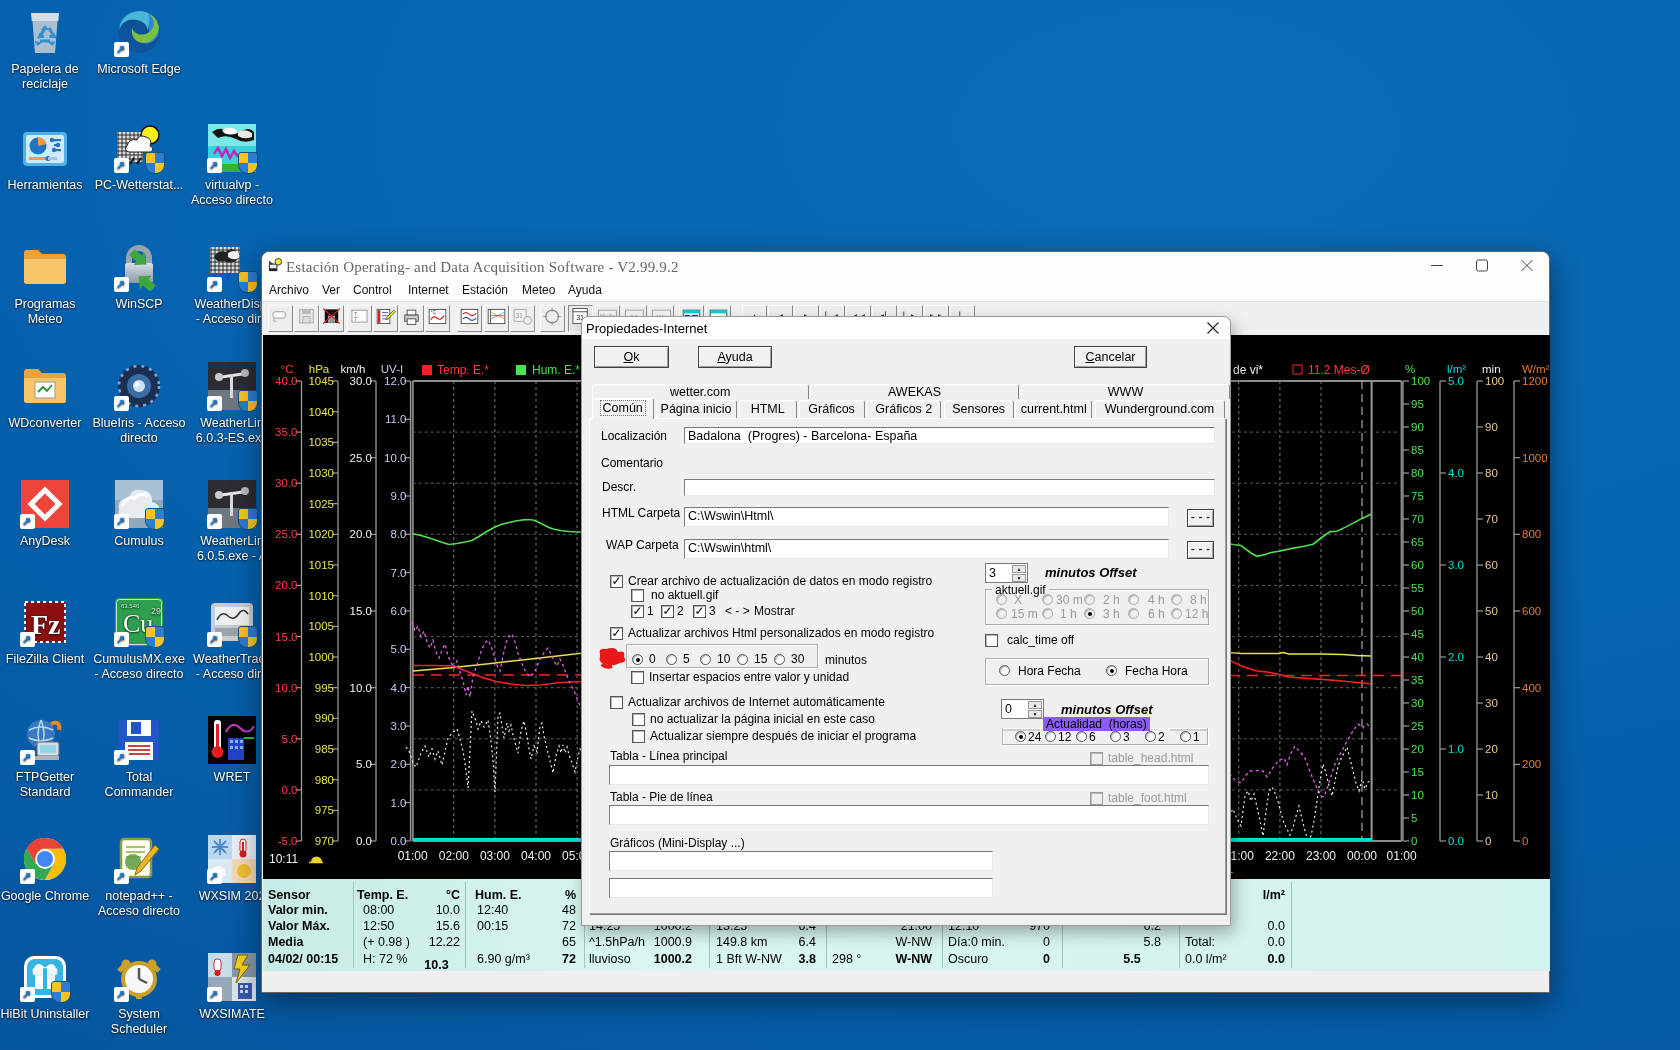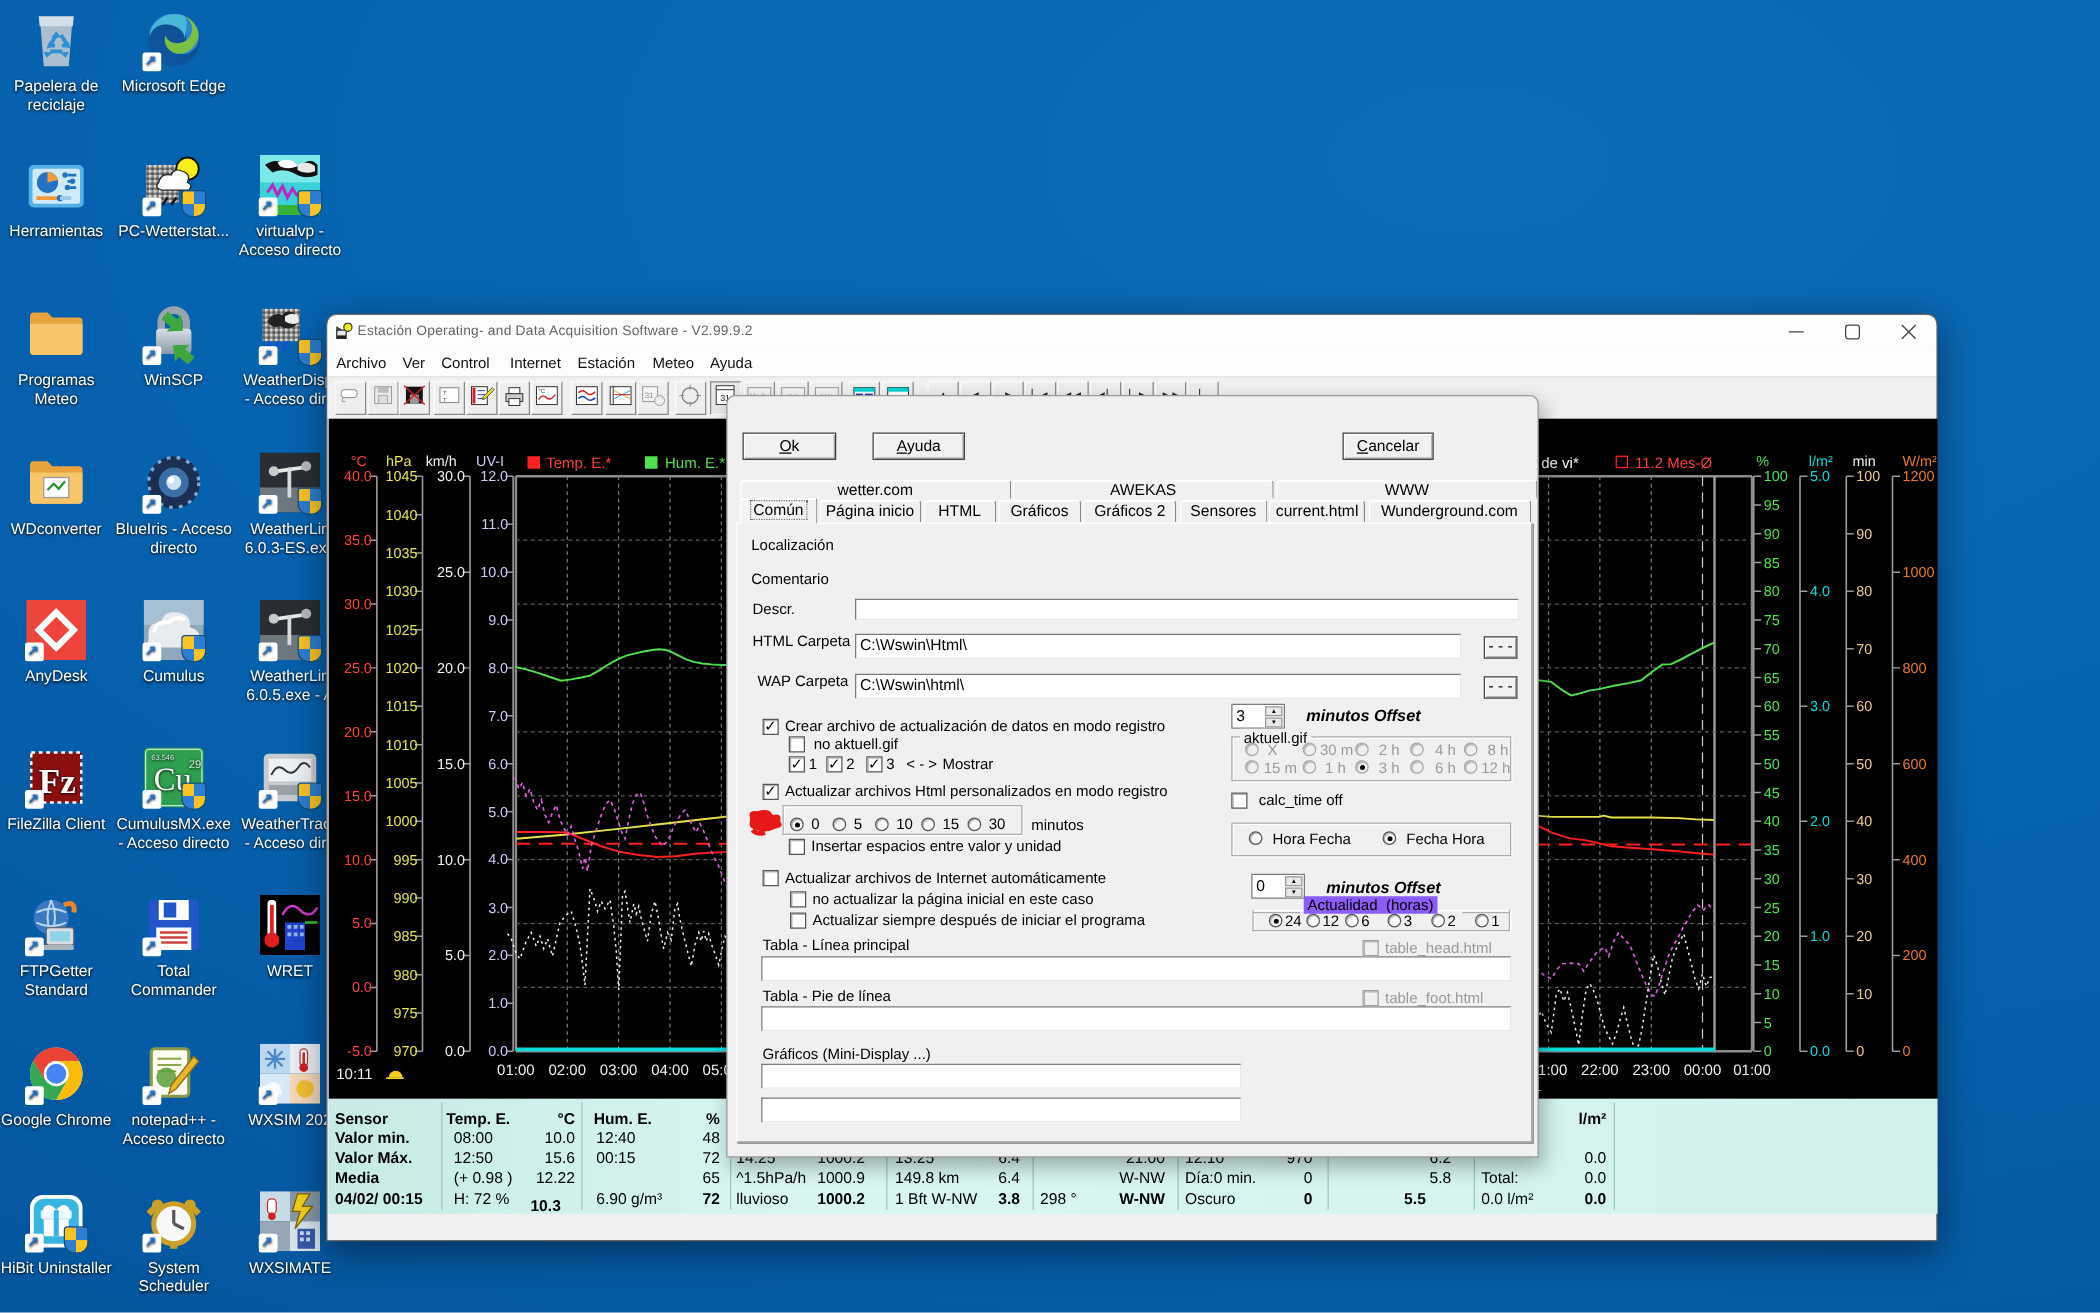--- a/index.html
+++ b/index.html
@@ -12,21 +12,21 @@
 .dico .ig{position:relative;width:48px;height:48px;margin:0 auto 6px auto;}
 .sc{position:absolute;left:-1px;bottom:-1px;width:15px;height:15px;background:#fff;border-radius:2px;}
 .sc:after{content:"\2197";position:absolute;left:2px;top:0px;color:#1976d2;font-size:11px;font-weight:bold;}
 .shield{position:absolute;right:-2px;bottom:-2px;width:20px;height:22px;
  background:conic-gradient(#2d7dd2 0 25%, #f7c325 0 50%, #2d7dd2 0 75%, #f7c325 0 100%);
  border-radius:3px 3px 9px 9px;border:1px solid #14507e;}
 
 #win{position:absolute;left:261px;top:251px;width:1289px;height:742px;background:#f0f0f0;
  border:1px solid #666;border-radius:8px 8px 0 0;box-shadow:0 8px 30px rgba(0,0,0,.45);}
 #titlebar{position:absolute;left:0;top:0;width:100%;height:27px;background:#fdfdfd;border-radius:8px 8px 0 0;}
-#titlebar .t{position:absolute;left:24px;top:7px;font-size:11px;color:#666;letter-spacing:0.2px;}
+#titlebar .t{position:absolute;left:24px;top:7px;font-size:15px;color:#666;letter-spacing:0.2px;font-family:Liberation Serif, serif;}
 .capbtn{position:absolute;top:0;width:46px;height:27px;color:#333;text-align:center;}
 #menubar{position:absolute;left:0;top:27px;width:100%;height:22px;background:#fdfdfd;font-size:12px;color:#111;}
 #menubar span{position:absolute;top:4px;}
 #toolbar{position:absolute;left:0;top:49px;width:100%;height:34px;background:#f0f0f0;border-top:1px solid #e2e2e2;}
 .tbtn{position:absolute;top:3px;width:25px;height:27px;overflow:hidden;background:#eeeeee;border:1px solid;
  border-color:#fbfbfb #8a8a8a #8a8a8a #fbfbfb;font-size:10px;color:#222;text-align:center;line-height:19px;}
 #client{position:absolute;left:1px;top:83px;width:1287px;height:544px;background:#000;}
 #stable{position:absolute;left:1px;top:627px;width:1287px;height:92px;
  background:linear-gradient(90deg,#c7ebe6 0%,#d9f6f2 30%,#d2f2ed 100%);font-size:12.5px;color:#000;}
 #sbar{position:absolute;left:1px;top:719px;width:1287px;height:21px;background:#f0f0f0;border-top:1px solid #cfcfcf;
@@ -783,36 +783,43 @@
       <div class="tl b" style="left:840px;top:73px;width:58px;text-align:center">5.5</div>
       <div class="tl b" style="left:960px;top:9px;width:62px;text-align:right">l/m²</div>
       <div class="tl" style="left:960px;top:40px;width:62px;text-align:right">0.0</div>
       <div class="tl" style="left:922px;top:56px">Total:</div>
       <div class="tl" style="left:960px;top:56px;width:62px;text-align:right">0.0</div>
       <div class="tl" style="left:922px;top:73px">0.0 l/m²</div>
       <div class="tl b" style="left:960px;top:73px;width:62px;text-align:right">0.0</div>
 </div>
 </div>
 <div id="dlg">
+<div class="dtitle">
+      <span style="position:absolute;left:4px;top:4px;font-size:13px">Propiedades-Internet</span>
+      <svg style="position:absolute;left:623px;top:3px" width="16" height="16">
+        <path d="M2.5 2.5 L13.5 13.5 M13.5 2.5 L2.5 13.5" stroke="#222" stroke-width="1.2"></path>
+      </svg>
+    </div>
 <div class="btn" style="left:12px;top:29px;width:75px;height:22px"><u>O</u>k</div>
 <div class="btn" style="left:116px;top:29px;width:74px;height:22px"><u>A</u>yuda</div>
 <div class="btn" style="left:492px;top:29px;width:73px;height:22px"><u>C</u>ancelar</div>
 <div class="tab" style="left:9.7px;top:67px;width:217px;height:15px;line-height:14px">wetter.com</div>
 <div class="tab" style="left:228px;top:67px;width:209px;height:15px;line-height:14px">AWEKAS</div>
 <div class="tab" style="left:439px;top:67px;width:209px;height:15px;line-height:14px">WWW</div>
 <div class="tab" style="left:9.7px;top:80.5px;width:62px;height:21px;line-height:19px;background:#f2f2f2;z-index:3;box-shadow:inset 0 1px 0 #fff;"><span style="outline:1px dotted #777;padding:0 2px">Común</span></div>
 <div class="tab" style="left:73.5px;top:83px;width:81px;height:18px;line-height:16px">Página inicio</div>
 <div class="tab" style="left:156.7px;top:83px;width:58px;height:18px;line-height:16px">HTML</div>
 <div class="tab" style="left:216.6px;top:83px;width:66px;height:18px;line-height:16px">Gráficos</div>
 <div class="tab" style="left:284.3px;top:83px;width:75px;height:18px;line-height:16px">Gráficos 2</div>
 <div class="tab" style="left:361.7px;top:83px;width:70px;height:18px;line-height:16px">Sensores</div>
 <div class="tab" style="left:433.2px;top:83px;width:77px;height:18px;line-height:16px">current.html</div>
 <div class="tab" style="left:512.5px;top:83px;width:130px;height:18px;line-height:16px">Wunderground.com</div>
 <div class="abs" style="left:7px;top:101px;width:637px;height:496px;background:#f0f0f0;border:1px solid #9a9a9a;border-top-color:#fff;border-left-color:#fff;box-shadow:1px 1px 0 #777;"></div>
 <div class="tl " style="left:19px;top:112px">Localización</div>
+<div class="inp" style="left:102px;top:110px;width:531px;height:17px">Badalona&nbsp; (Progres) - Barcelona- España</div>
 <div class="tl " style="left:19px;top:139px">Comentario</div>
 <div class="tl " style="left:20px;top:163px">Descr.</div>
 <div class="inp" style="left:102px;top:162px;width:531px;height:17px"></div>
 <div class="tl " style="left:20px;top:189px">HTML Carpeta</div>
 <div class="inp" style="left:102px;top:190px;width:485px;height:20px">C:\Wswin\Html\</div>
 <div class="btn" style="left:605px;top:192px;width:27px;height:18px;line-height:8px">- - -</div>
 <div class="tl " style="left:24px;top:221px">WAP Carpeta</div>
 <div class="inp" style="left:102px;top:222px;width:485px;height:20px">C:\Wswin\html\</div>
 <div class="btn" style="left:605px;top:224px;width:27px;height:18px;line-height:8px">- - -</div>
 <div class="cb" style="left:28px;top:258px">✓</div>

